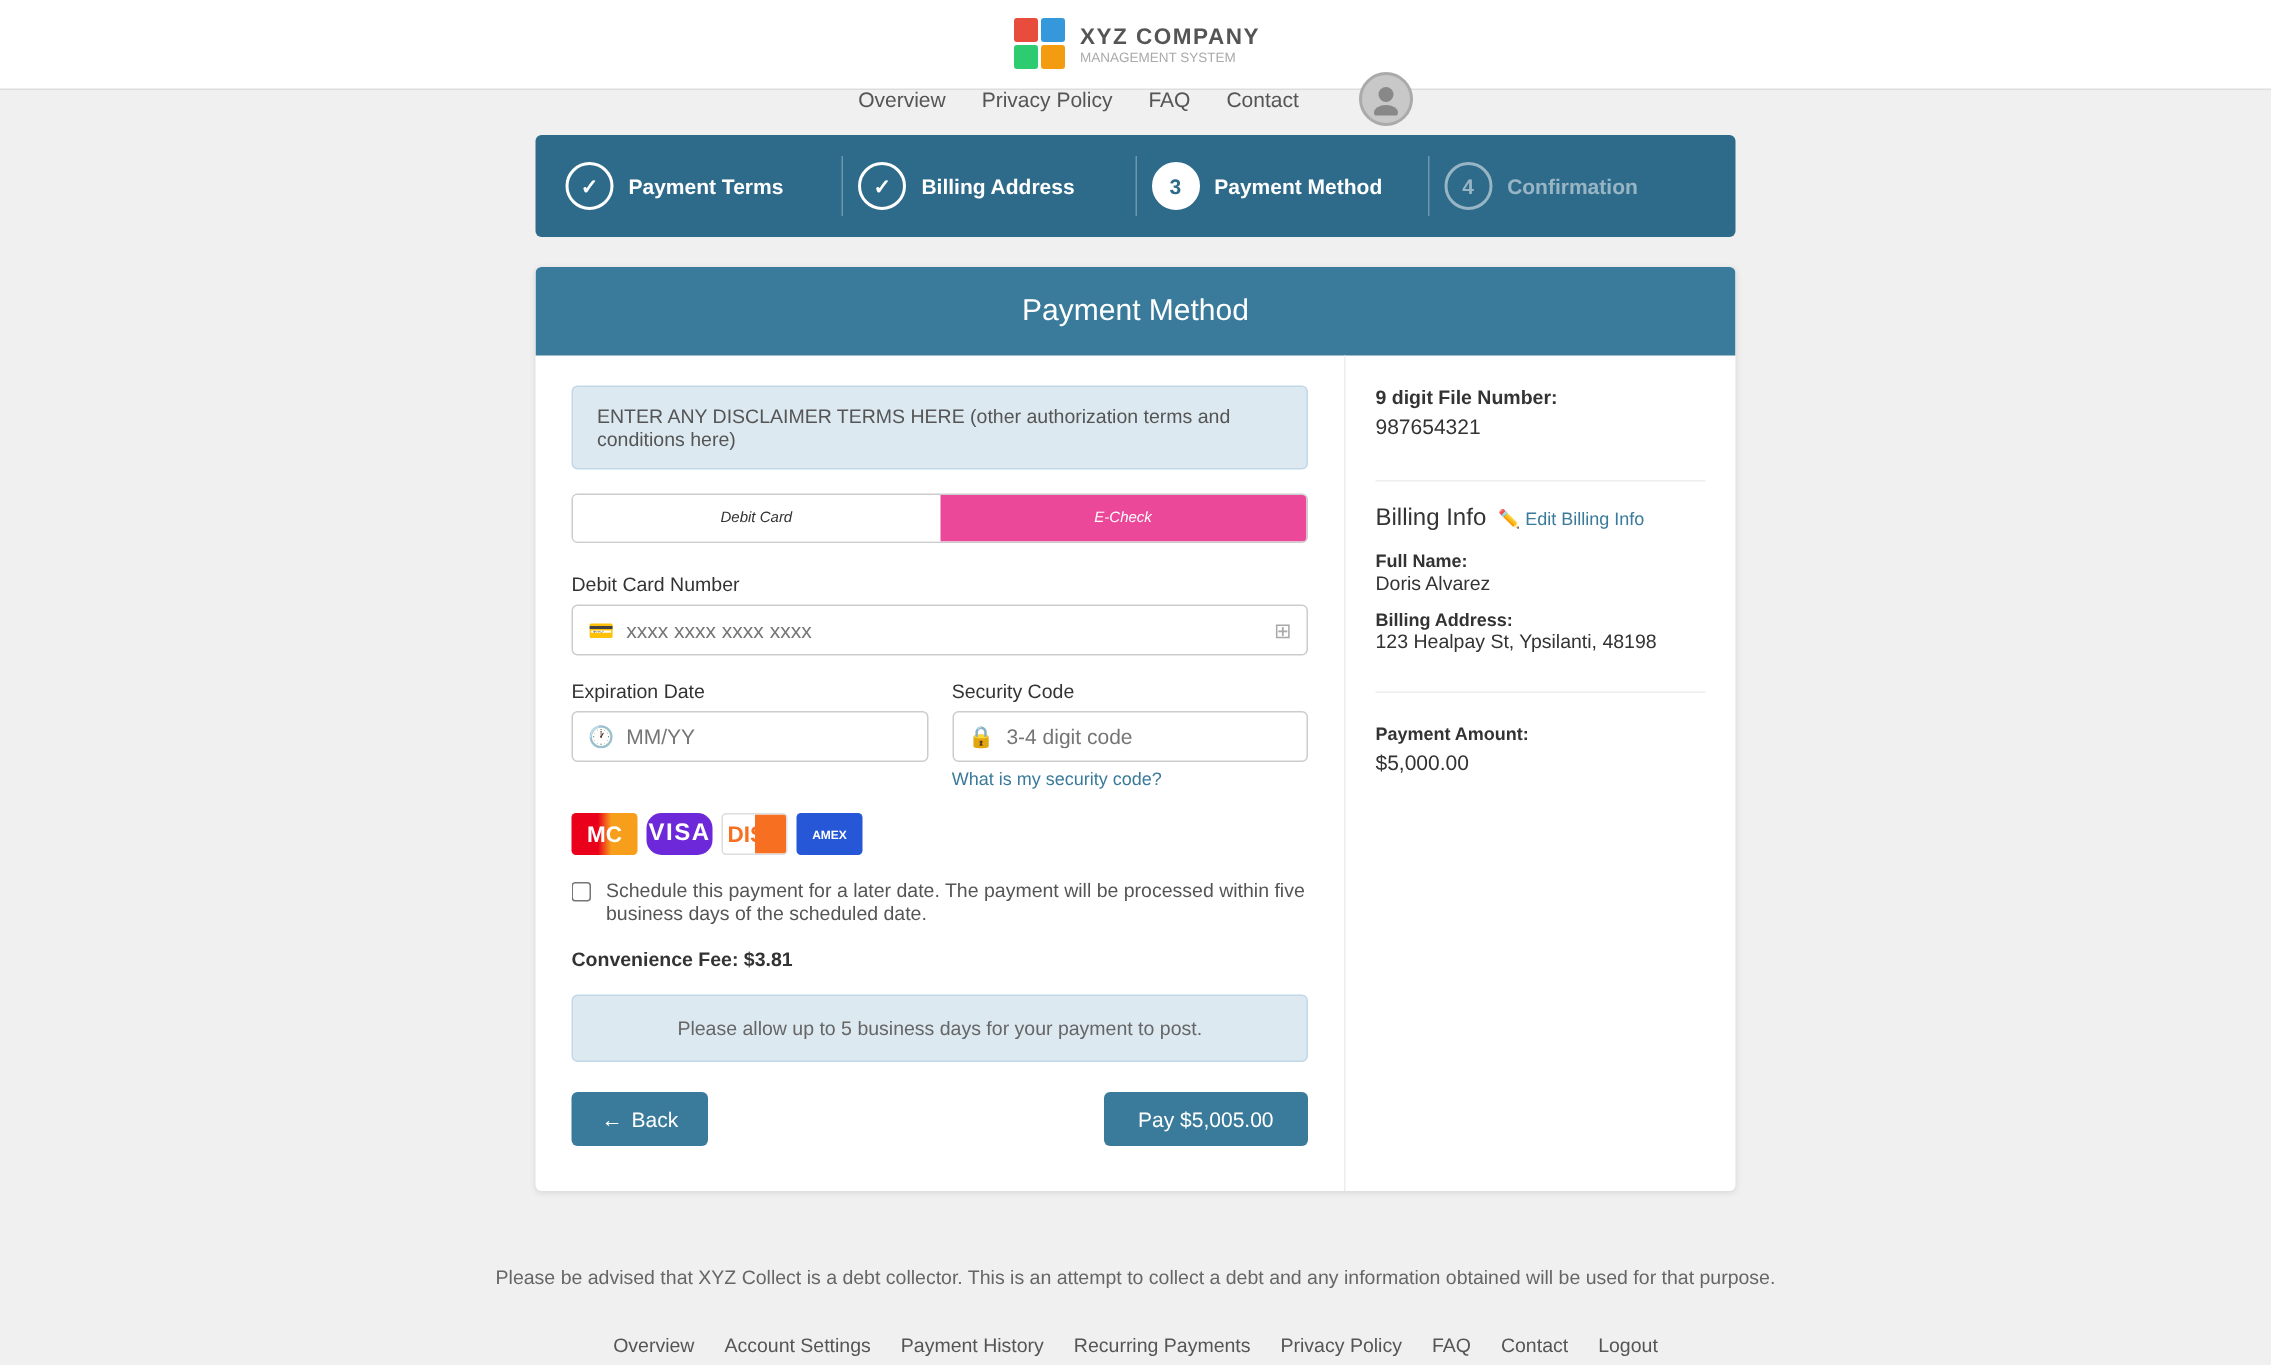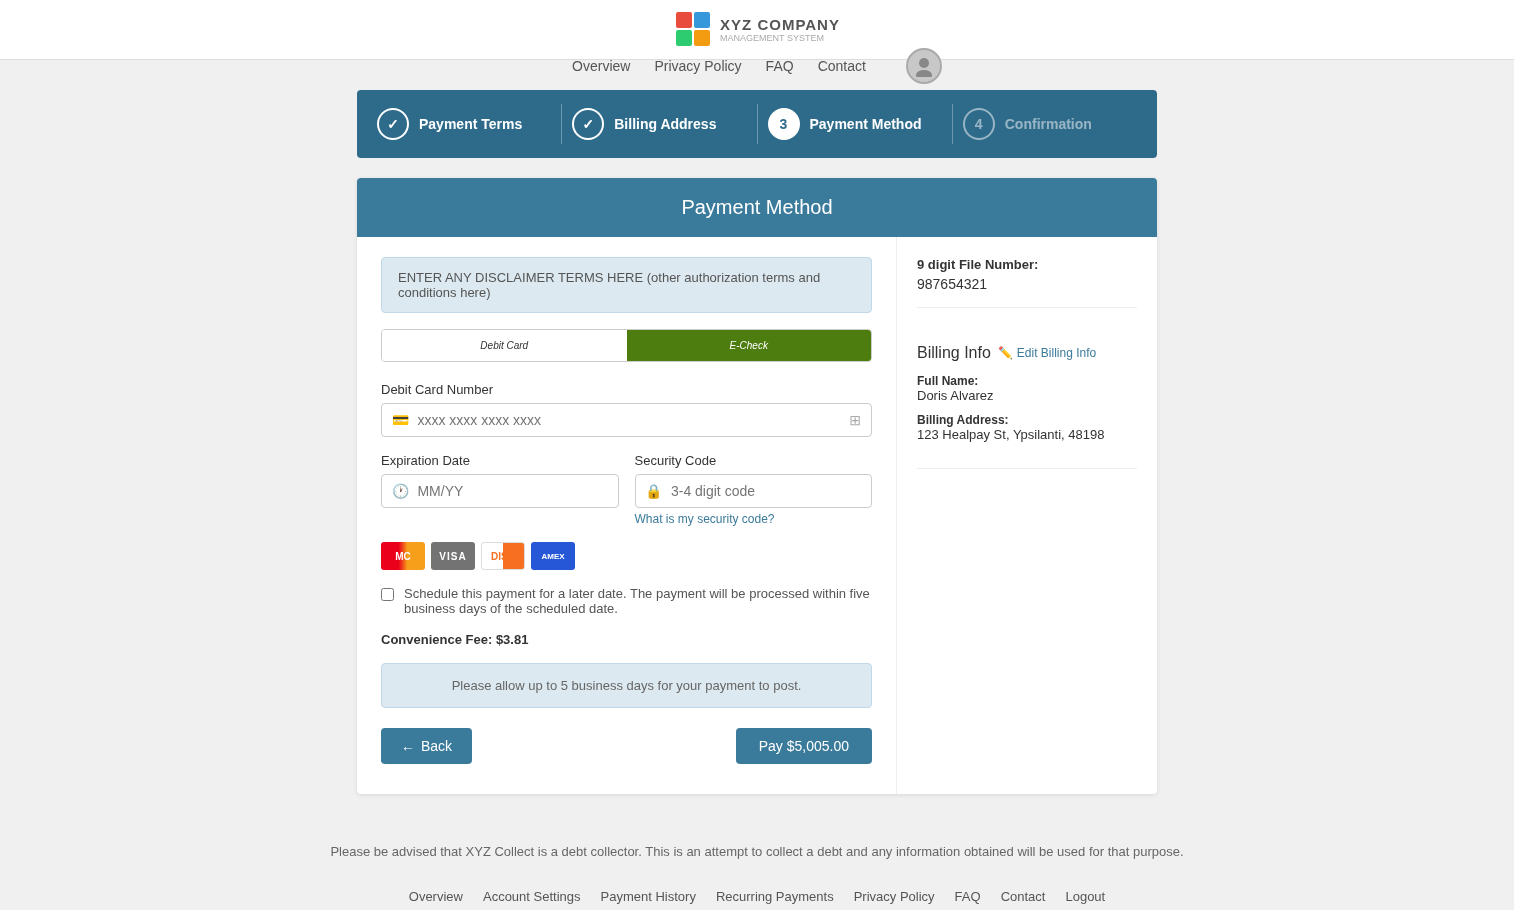--- a/index.html
+++ b/index.html
@@ -177,21 +177,21 @@
       flex: 1;
       padding: 10px;
       border: none;
       cursor: pointer;
       font-size: 10px;
       background: #fff;
       color: #333;
       font-style: italic;
     }
     .tab-btn.active {
-      background: #4d7c0f;
+      background: #ec4899;
       color: #fff;
     }
 
     
     .form-group {
       margin-bottom: 16px;
     }
     .form-label {
       font-size: 13px;
       color: #333;
@@ -240,26 +240,26 @@
       margin-bottom: 16px;
       align-items: center;
     }
     .card-logo {
       width: 44px;
       height: 28px;
       border-radius: 3px;
       display: flex;
       align-items: center;
       justify-content: center;
-      font-size: 10px;
+      font-size: 15px;
       font-weight: bold;
       color: #fff;
     }
     .mc { background: linear-gradient(to right, #eb001b 40%, #f79e1b 60%); }
-    .visa { background: #737373; font-size: 10px; letter-spacing: 1px; }
+    .visa { background: #6d28d9; font-size: 16px; letter-spacing: 1px; border-radius: 10px; }
     .discover { background: linear-gradient(to right, #fff 50%, #f76f20 50%); color: #f76f20; border: 1px solid #ddd; }
     .amex { background: #2557d6; font-size: 8px; }
 
     .checkbox-row {
       display: flex;
       align-items: flex-start;
       gap: 10px;
       margin-bottom: 16px;
     }
     .checkbox-row input[type="checkbox"] {
@@ -311,22 +311,22 @@
       color: #fff;
       border: none;
       border-radius: 4px;
       padding: 10px 23px;
       cursor: pointer;
       font-size: 14px;
     }
 
     
     .file-number-section {
-      margin-bottom: 36px;
-      padding-bottom: 15px;
+      margin-bottom: 16px;
+      padding-bottom: 28px;
       border-bottom: 1px solid #eee;
     }
     .file-number-label {
       font-size: 13px;
       font-weight: bold;
       color: #333;
       margin-bottom: 4px;
     }
     .file-number-value {
       font-size: 14px;
@@ -556,20 +556,24 @@
             <div class="info-row-label">Full Name:</div>
             <div class="info-row-value">Doris Alvarez</div>
           </div>
 
           <div class="info-row">
             <div class="info-row-label">Billing Address:</div>
             <div class="info-row-value">123 Healpay St, Ypsilanti, 48198</div>
           </div>
         </div>
 
+        <div class="payment-amount-section">
+          <div class="payment-amount-label">Payment Amount:</div>
+          <div class="payment-amount-value">$5,000.00</div>
+        </div>
 
       </div>
     </div>
   </div>
 </div>
 
 <div class="footer-notice">
   <span>Please be advised that XYZ Collect is a debt collector. This is an attempt to collect a debt and any information obtained will be used for that purpose.</span>
 </div>
 <div class="footer-links">

